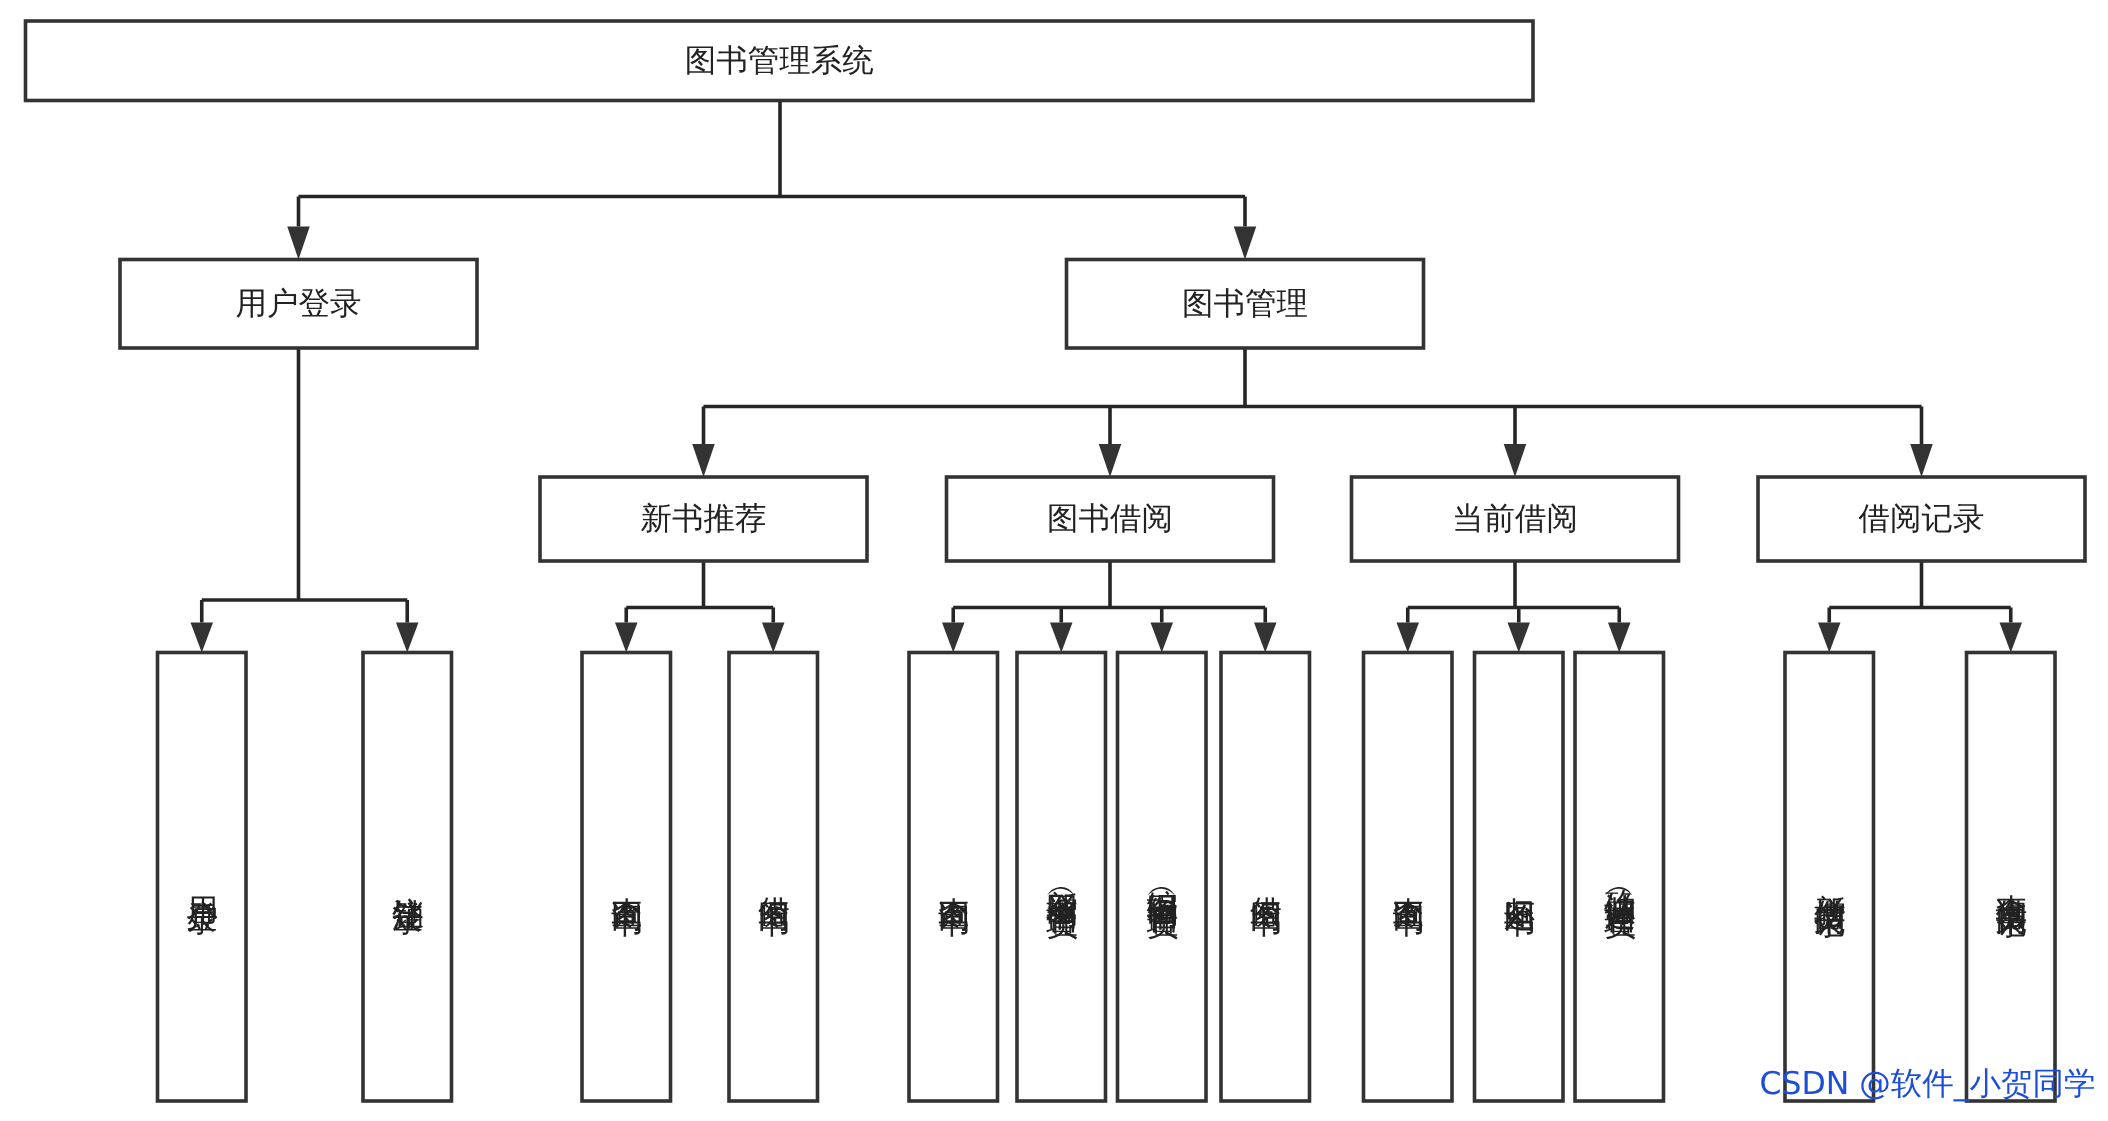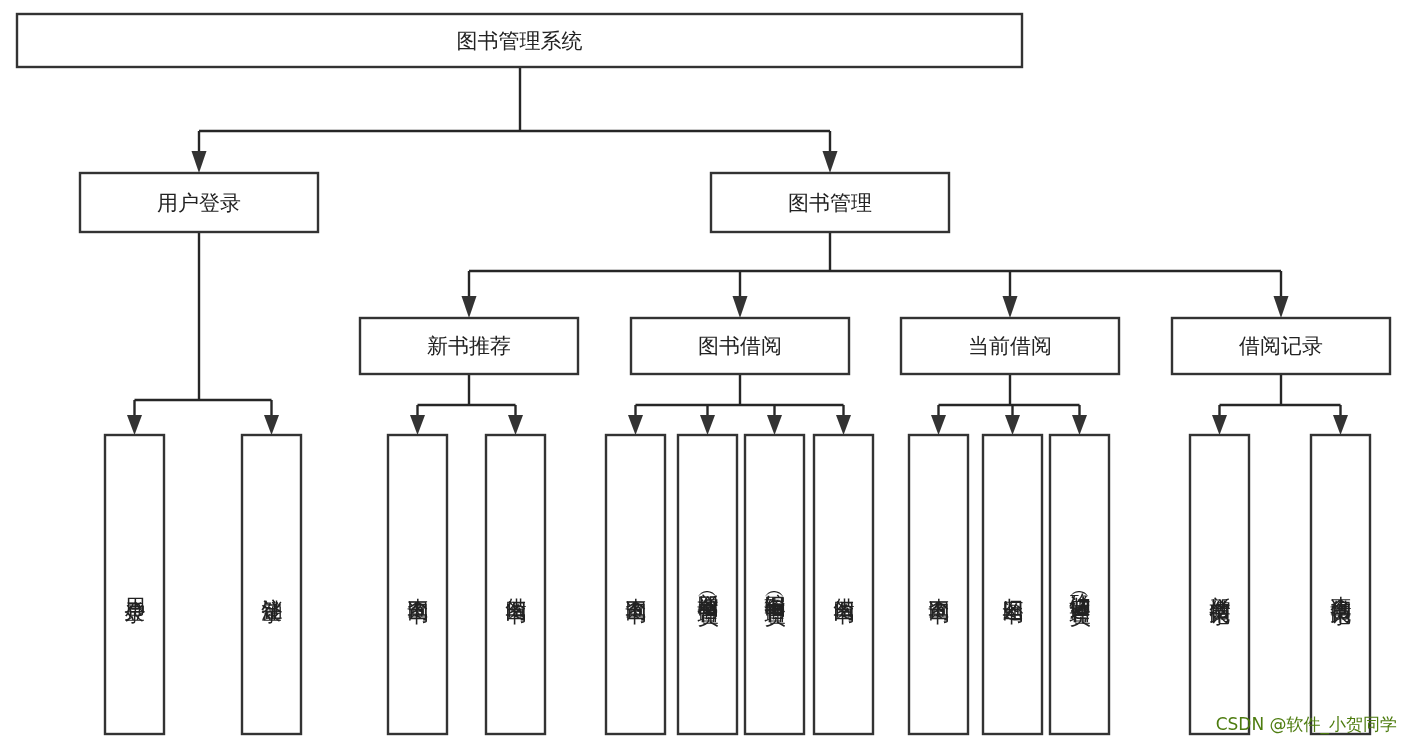--- a/index.html
+++ b/index.html
@@ -61,22 +61,22 @@
     display: flex;
     align-items: center;
     justify-content: center;
     pointer-events: none;
   }
   .watermark {
     position: absolute;
     right: 8px;
     bottom: 4px;
     font-family: "DejaVu Sans", "Liberation Sans", sans-serif;
-    font-size: 17px;
-    color: #4d7c0f;
+    font-size: 21px;
+    color: #1d4ed8;
     white-space: nowrap;
   }
 </style>
 </head>
 <body>
 
 <div id="diagram-root">
 
   <svg class="diagram-svg" viewBox="0 0 1405 747">
     <g id="connector-layer">

